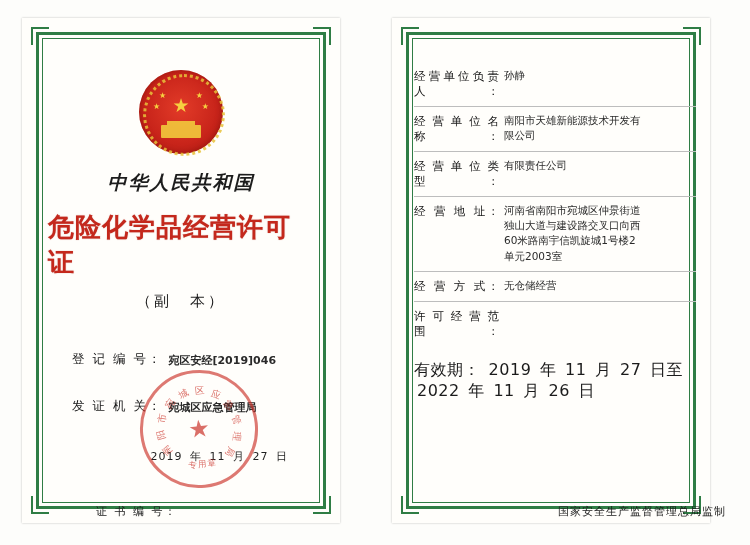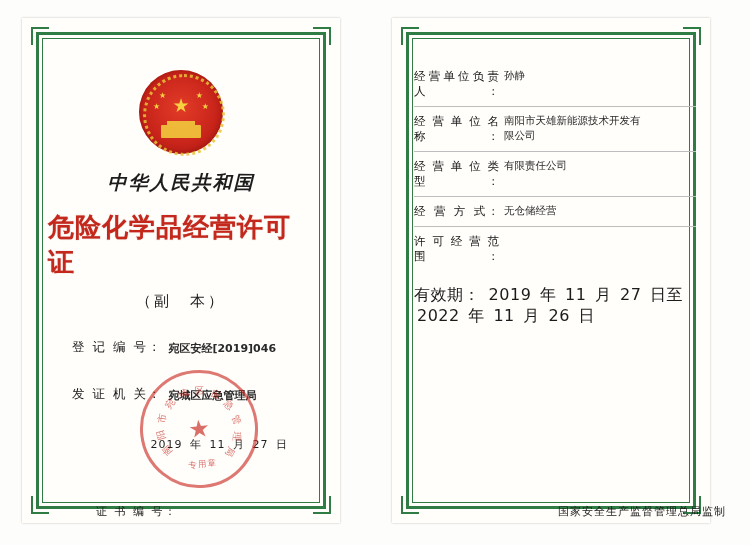--- a/index.html
+++ b/index.html
@@ -133,21 +133,21 @@
   }
   .title-sub {
     margin-top: 12px;
     text-align: center;
     font-size: 15px;
     letter-spacing: 3px;
     color: #1d1d1d;
   }
 
   .fields-left {
-    margin-top: 28px;
+    margin-top: 40px;
     padding-left: 24px;
     padding-right: 18px;
     font-size: 12.5px;
     color: #1b1b1b;
   }
   .field-row {
     display: flex;
     align-items: flex-end;
     margin-bottom: 30px;
   }
@@ -370,20 +370,29 @@
           </div>
       </div>
 
       <div class="rrow">
         <div class="rlabel">经营单位类型：</div>
         <div class="rvalue">
             <span class="line">有限责任公司</span>
           </div>
       </div>
 
+      <div class="rrow">
+        <div class="rlabel">经 营 地 址：</div>
+        <div class="rvalue">
+            <span class="line">河南省南阳市宛城区仲景街道</span>
+            <span class="line">独山大道与建设路交叉口向西</span>
+            <span class="line">60米路南宇信凯旋城1号楼2</span>
+            <span class="line">单元2003室</span>
+          </div>
+      </div>
 
       <div class="rrow">
         <div class="rlabel">经 营 方 式：</div>
         <div class="rvalue">
             <span class="line">无仓储经营</span>
           </div>
       </div>
 
       <div class="rrow no-line">
         <div class="rlabel">许可经营范围：</div>

